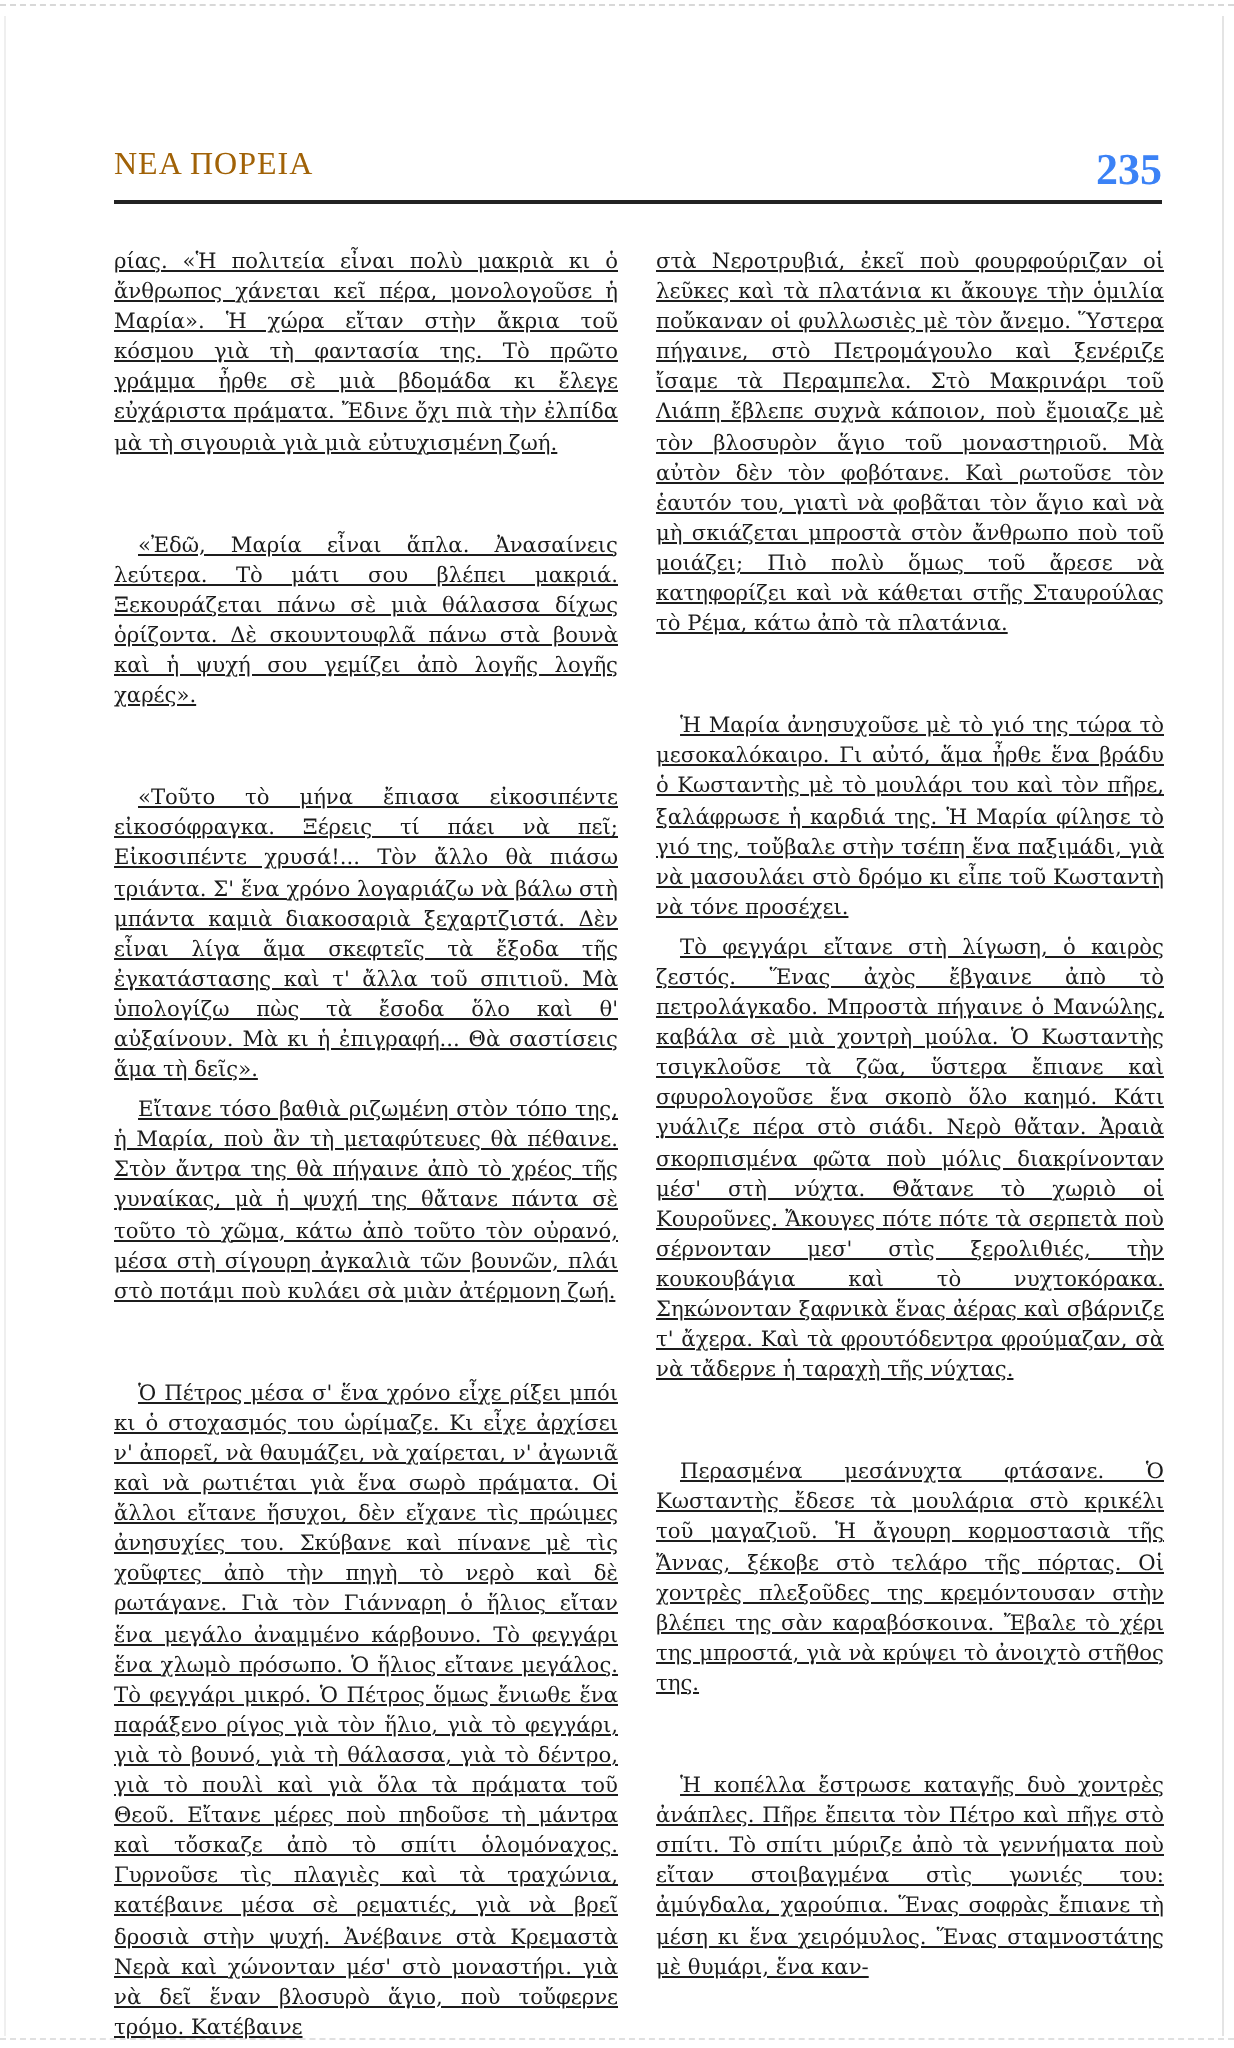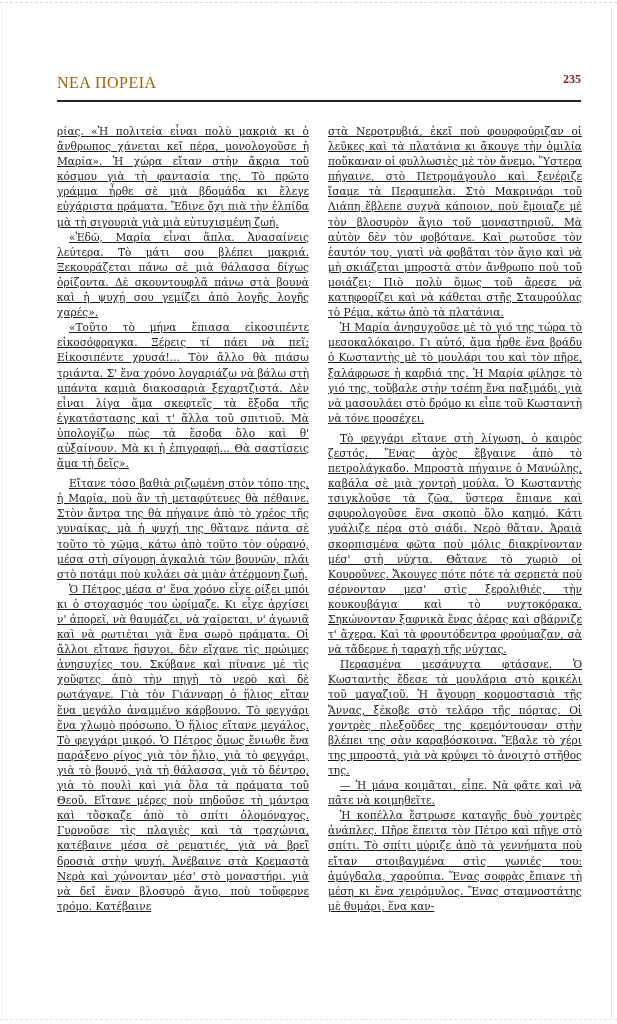--- a/index.html
+++ b/index.html
@@ -10,30 +10,30 @@
   .page-edge-right { position: absolute; right: 5px; top: 8px; height: 1010px; width: 0;
          border-left: 1px solid #e4e4e4; }
   .page-edge-left { position: absolute; left: 2px; top: 8px; height: 1010px; width: 0;
          border-left: 1px solid #efefef; }
   .page-edge-bottom { position: absolute; left: 0; bottom: 4px; width: 617px; height: 0;
          border-top: 1px dashed #e0e0e0; }
   .header { position: absolute; left: 57px; top: 74px; width: 524px; height: 22px; }
   .running-title { position: absolute; left: 0; top: 0; font-family: "Liberation Serif", serif;
          font-size: 16px; letter-spacing: 0.5px; color: #a16207; }
   .page-number { position: absolute; right: 0; top: -2px; font-family: "Liberation Serif", serif;
-         font-size: 12px; font-weight: bold; color: #7f1d1d; }
+         font-size: 22px; font-weight: bold; color: #3b82f6; }
   .header-rule { position: absolute; left: 57px; top: 100px; width: 524px; height: 0;
          border-top: 2px solid #222; }
   .column { position: absolute; top: 124px; width: 252px;
          font-family: "DejaVu Serif", serif; font-size: 10.6px; line-height: 15.1px;
          text-align: justify; color: #1c1c1c; text-decoration: underline; }
   .col-left { left: 57px; }
   .col-right { left: 328px; width: 254px; }
   .para { margin: 0; }
-  .para.indent { text-indent: 12px; }
+  .para.indent { text-indent: 12px; margin-top: 36px; }
   .para.gap { margin-top: 5px; }
 </style>
 </head>
 <body>
 
 <div class="page-edge-top"></div>
 <div class="page-edge-left"></div>
 <div class="page-edge-right"></div>
 <div class="page-edge-bottom"></div>
 
@@ -49,15 +49,14 @@
   <p class="para indent">«Τοῦτο τὸ μήνα ἔπιασα εἰκοσιπέντε εἰκοσόφραγκα. Ξέρεις τί πάει νὰ πεῖ; Εἰκοσιπέντε χρυσά!... Τὸν ἄλλο θὰ πιάσω τριάντα. Σ' ἕνα χρόνο λογαριάζω νὰ βάλω στὴ μπάντα καμιὰ διακοσαριὰ ξεχαρτζιστά. Δὲν εἶναι λίγα ἅμα σκεφτεῖς τὰ ἔξοδα τῆς ἐγκατάστασης καὶ τ' ἄλλα τοῦ σπιτιοῦ. Μὰ ὑπολογίζω πὼς τὰ ἔσοδα ὅλο καὶ θ' αὐξαίνουν. Μὰ κι ἡ ἐπιγραφή... Θὰ σαστίσεις ἅμα τὴ δεῖς».</p>
   <p class="para indent gap">Εἴτανε τόσο βαθιὰ ριζωμένη στὸν τόπο της, ἡ Μαρία, ποὺ ἂν τὴ μεταφύτευες θὰ πέθαινε. Στὸν ἄντρα της θὰ πήγαινε ἀπὸ τὸ χρέος τῆς γυναίκας, μὰ ἡ ψυχή της θἄτανε πάντα σὲ τοῦτο τὸ χῶμα, κάτω ἀπὸ τοῦτο τὸν οὐρανό, μέσα στὴ σίγουρη ἀγκαλιὰ τῶν βουνῶν, πλάι στὸ ποτάμι ποὺ κυλάει σὰ μιὰν ἀτέρμονη ζωή.</p>
   <p class="para indent">Ὁ Πέτρος μέσα σ' ἕνα χρόνο εἶχε ρίξει μπόι κι ὁ στοχασμός του ὡρίμαζε. Κι εἶχε ἀρχίσει ν' ἀπορεῖ, νὰ θαυμάζει, νὰ χαίρεται, ν' ἀγωνιᾶ καὶ νὰ ρωτιέται γιὰ ἕνα σωρὸ πράματα. Οἱ ἄλλοι εἴτανε ἥσυχοι, δὲν εἴχανε τὶς πρώιμες ἀνησυχίες του. Σκύβανε καὶ πίνανε μὲ τὶς χοῦφτες ἀπὸ τὴν πηγὴ τὸ νερὸ καὶ δὲ ρωτάγανε. Γιὰ τὸν Γιάνναρη ὁ ἥλιος εἴταν ἕνα μεγάλο ἀναμμένο κάρβουνο. Τὸ φεγγάρι ἕνα χλωμὸ πρόσωπο. Ὁ ἥλιος εἴτανε μεγάλος. Τὸ φεγγάρι μικρό. Ὁ Πέτρος ὅμως ἔνιωθε ἕνα παράξενο ρίγος γιὰ τὸν ἥλιο, γιὰ τὸ φεγγάρι, γιὰ τὸ βουνό, γιὰ τὴ θάλασσα, γιὰ τὸ δέντρο, γιὰ τὸ πουλὶ καὶ γιὰ ὅλα τὰ πράματα τοῦ Θεοῦ. Εἴτανε μέρες ποὺ πηδοῦσε τὴ μάντρα καὶ τὄσκαζε ἀπὸ τὸ σπίτι ὁλομόναχος. Γυρνοῦσε τὶς πλαγιὲς καὶ τὰ τραχώνια, κατέβαινε μέσα σὲ ρεματιές, γιὰ νὰ βρεῖ δροσιὰ στὴν ψυχή. Ἀνέβαινε στὰ Κρεμαστὰ Νερὰ καὶ χώνονταν μέσ' στὸ μοναστήρι. γιὰ νὰ δεῖ ἕναν βλοσυρὸ ἅγιο, ποὺ τοὔφερνε τρόμο. Κατέβαινε</p>
 </div>
 
 <div class="column col-right">
   <p class="para">στὰ Νεροτρυβιά, ἐκεῖ ποὺ φουρφούριζαν οἱ λεῦκες καὶ τὰ πλατάνια κι ἄκουγε τὴν ὁμιλία ποὔκαναν οἱ φυλλωσιὲς μὲ τὸν ἄνεμο. Ὕστερα πήγαινε, στὸ Πετρομάγουλο καὶ ξενέριζε ἴσαμε τὰ Περαμπελα. Στὸ Μακρινάρι τοῦ Λιάπη ἔβλεπε συχνὰ κάποιον, ποὺ ἔμοιαζε μὲ τὸν βλοσυρὸν ἅγιο τοῦ μοναστηριοῦ. Μὰ αὐτὸν δὲν τὸν φοβότανε. Καὶ ρωτοῦσε τὸν ἑαυτόν του, γιατὶ νὰ φοβᾶται τὸν ἅγιο καὶ νὰ μὴ σκιάζεται μπροστὰ στὸν ἄνθρωπο ποὺ τοῦ μοιάζει; Πιὸ πολὺ ὅμως τοῦ ἄρεσε νὰ κατηφορίζει καὶ νὰ κάθεται στῆς Σταυρούλας τὸ Ρέμα, κάτω ἀπὸ τὰ πλατάνια.</p>
   <p class="para indent">Ἡ Μαρία ἀνησυχοῦσε μὲ τὸ γιό της τώρα τὸ μεσοκαλόκαιρο. Γι αὐτό, ἅμα ἦρθε ἕνα βράδυ ὁ Κωσταντὴς μὲ τὸ μουλάρι του καὶ τὸν πῆρε, ξαλάφρωσε ἡ καρδιά της. Ἡ Μαρία φίλησε τὸ γιό της, τοὔβαλε στὴν τσέπη ἕνα παξιμάδι, γιὰ νὰ μασουλάει στὸ δρόμο κι εἶπε τοῦ Κωσταντὴ νὰ τόνε προσέχει.</p>
   <p class="para indent gap">Τὸ φεγγάρι εἴτανε στὴ λίγωση, ὁ καιρὸς ζεστός. Ἕνας ἀχὸς ἔβγαινε ἀπὸ τὸ πετρολάγκαδο. Μπροστὰ πήγαινε ὁ Μανώλης, καβάλα σὲ μιὰ χοντρὴ μούλα. Ὁ Κωσταντὴς τσιγκλοῦσε τὰ ζῶα, ὕστερα ἔπιανε καὶ σφυρολογοῦσε ἕνα σκοπὸ ὅλο καημό. Κάτι γυάλιζε πέρα στὸ σιάδι. Νερὸ θἄταν. Ἀραιὰ σκορπισμένα φῶτα ποὺ μόλις διακρίνονταν μέσ' στὴ νύχτα. Θἄτανε τὸ χωριὸ οἱ Κουροῦνες. Ἄκουγες πότε πότε τὰ σερπετὰ ποὺ σέρνονταν μεσ' στὶς ξερολιθιές, τὴν κουκουβάγια καὶ τὸ νυχτοκόρακα. Σηκώνονταν ξαφνικὰ ἕνας ἀέρας καὶ σβάρνιζε τ' ἄχερα. Καὶ τὰ φρουτόδεντρα φρούμαζαν, σὰ νὰ τἄδερνε ἡ ταραχὴ τῆς νύχτας.</p>
   <p class="para indent">Περασμένα μεσάνυχτα φτάσανε. Ὁ Κωσταντὴς ἔδεσε τὰ μουλάρια στὸ κρικέλι τοῦ μαγαζιοῦ. Ἡ ἄγουρη κορμοστασιὰ τῆς Ἄννας, ξέκοβε στὸ τελάρο τῆς πόρτας. Οἱ χοντρὲς πλεξοῦδες της κρεμόντουσαν στὴν βλέπει της σὰν καραβόσκοινα. Ἔβαλε τὸ χέρι της μπροστά, γιὰ νὰ κρύψει τὸ ἀνοιχτὸ στῆθος της.</p>
-  <p class="para indent">— Ἡ μάνα κοιμᾶται, εἶπε. Νὰ φᾶτε καὶ νὰ πᾶτε νὰ κοιμηθεῖτε.</p>
   <p class="para indent">Ἡ κοπέλλα ἔστρωσε καταγῆς δυὸ χοντρὲς ἀνάπλες. Πῆρε ἔπειτα τὸν Πέτρο καὶ πῆγε στὸ σπίτι. Τὸ σπίτι μύριζε ἀπὸ τὰ γεννήματα ποὺ εἴταν στοιβαγμένα στὶς γωνιές του: ἀμύγδαλα, χαρούπια. Ἕνας σοφρὰς ἔπιανε τὴ μέση κι ἕνα χειρόμυλος. Ἕνας σταμνοστάτης μὲ θυμάρι, ἕνα καν-</p>
 </div>
 
 </body></html>

